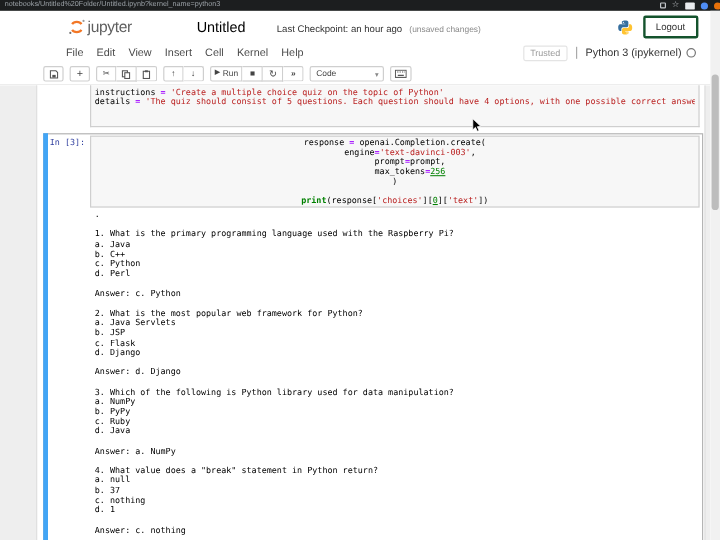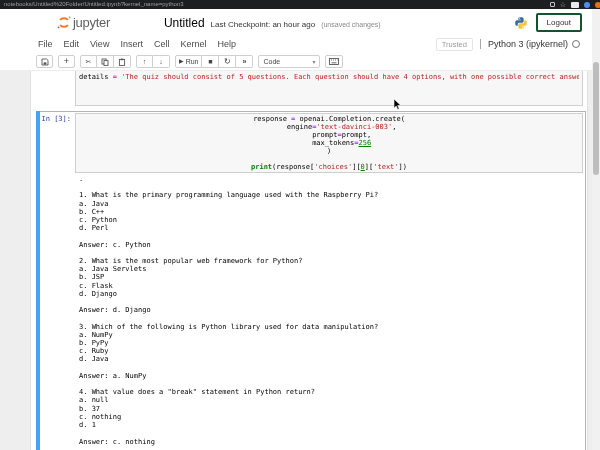--- a/index.html
+++ b/index.html
@@ -15,27 +15,27 @@
   .tabchip { width:8px; height:6px; background:#e8eaed; border-radius:1px; }
   .avatar-dot { width:6px; height:6px; border-radius:50%; background:#4f8df5; }
   .accent-dot { width:6px; height:6px; border-radius:50%; background:#e8710a; margin-right:-3px; }
 
   
   .jp-header { position:absolute; top:9px; left:0; right:8px; height:27px; background:#fff; display:flex; align-items:center; padding-left:57px;gap:44px; }
   .jlogo { display:flex; align-items:center; gap:2px; }
   .jlogo-text { font-size:13px; color:#5f5f5f; letter-spacing:-0.3px; }
   .title-block { display:flex; align-items:baseline; gap:6px; margin-left:10px; }
   .nb-title { font-size:12px; color:#000; }
-  .checkpoint { font-size:8px; color:#333; }
+  .checkpoint { font-size:8px; color:#333;margin-left:20px; }
   .unsaved { font-size:7px; color:#8a8a8a; }
   .header-right { margin-left:auto; display:flex; align-items:center; gap:8px; padding-right:10px; }
   .logout-btn { font-size:8px; color:#333; background:#fff; border:2px solid #14532d; border-radius:2px; padding:3px 9px; }
 
   
-  .menu-bar { position:absolute; top:36px; left:0; right:8px; height:16px; display:flex; align-items:center; padding-left:38px; gap:11px; background:#fff; }
+  .menu-bar { position:absolute; top:36px; left:0; right:8px; height:16px; display:flex; align-items:center; padding-left:55px; gap:11px; background:#fff; }
   .menu-item { font-size:9px; color:#4a4a4a; }
   .menu-right { margin-left:auto; display:flex; align-items:center; gap:7px; padding-right:12px; }
   .trusted-btn { font-size:7.5px; color:#9a9a9a; border:1px solid #e4e4e4; border-radius:2px; padding:1px 5px; background:#fff; }
   .kernel-wrap { border-left:1px solid #aaa; padding-left:7px; display:flex; align-items:center; gap:4px; }
   .kernel-name { font-size:9px; color:#333; }
   .kernel-circle { width:8px; height:8px; border:1px solid #757575; border-radius:50%; }
 
   
   .toolbar { position:absolute; top:53px; left:0; right:8px; height:18px; display:flex; align-items:center; padding-left:36px; gap:5px; background:#fff; border-bottom:1px solid #ededed; }
   .tgroup { display:flex; }
@@ -204,20 +204,21 @@
       </button>
     </div>
   </div>
 
   <div class="notebook">
     <div class="gutter-left"></div>
     <div class="gutter-right"></div>
 
     <div class="cell-above-box code-font">
       <div>
+          <div class="cl"><span>instructions </span><span class="tok-op">= </span><span class="tok-str">'Create a multiple choice quiz on the topic of Python'</span></div>
           <div class="cl"><span>details </span><span class="tok-op">= </span><span class="tok-str">'The quiz should consist of 5 questions. Each question should have 4 options, with one possible correct answe</span></div>
         </div>
     </div>
 
     <div class="sel-outline"></div>
     <div class="sel-bar"></div>
     <div class="in-prompt code-font">In [3]:</div>
     <div class="active-cell-box code-font">
       <div>
           <div class="cl"><span>response </span><span class="tok-op">= </span><span>openai.Completion.create(</span></div>

